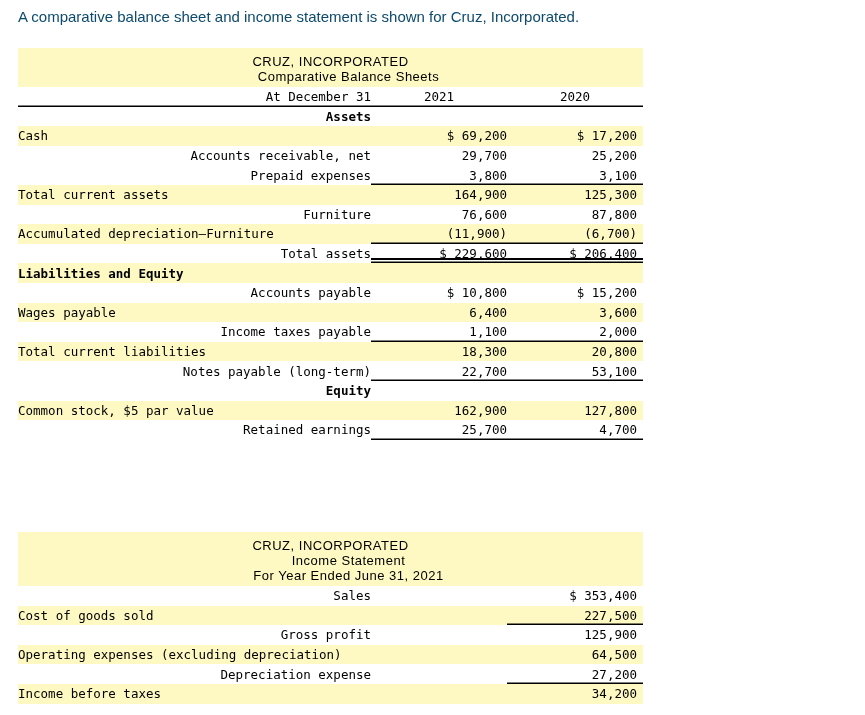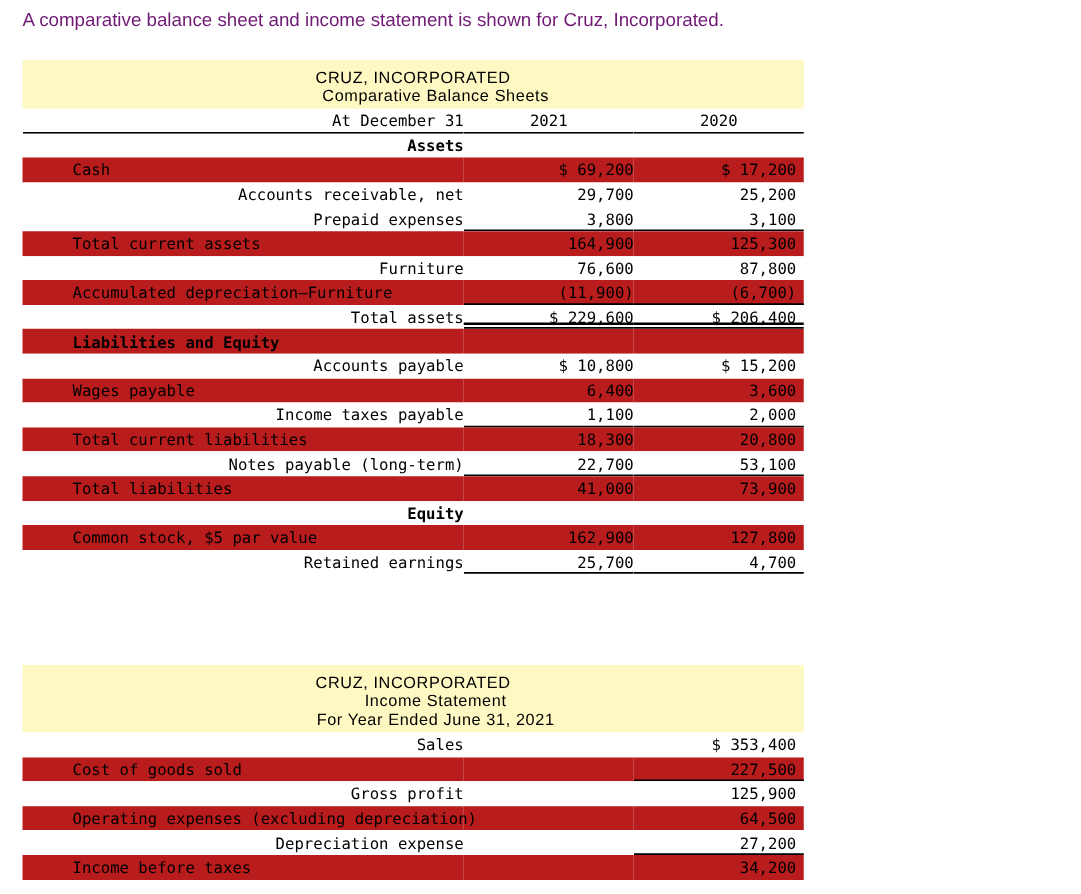--- a/index.html
+++ b/index.html
@@ -18,21 +18,21 @@
     position: relative;
     width: 865px;
     height: 715px;
   }
   .intro {
     position: absolute;
     left: 18px;
     top: 8px;
     font-size: 15px;
     font-family: "Liberation Sans", sans-serif;
-    color: #701a75;
+    color: #0c4a6e;
     white-space: nowrap;
   }
 
   
   .bs-wrap {
     position: absolute;
     left: 18px;
     top: 48px;
     width: 625px;
   }
@@ -68,21 +68,21 @@
   .title-block .line1 {
     font-size: 13px;
     letter-spacing: 0.5px;
   }
   .title-block .line2 {
     font-size: 13px;
     letter-spacing: 0.5px;
     margin-left: 36px;
   }
 
-  tr.shade td { background: #b91c1c; padding-left: 40px; }
+  tr.shade td { background: #fef9c3; }
   tr.plain td { background: #ffffff; text-align: right; }
 
   td.label { padding-left: 12px; }
   td.num {
     text-align: right;
     padding-right: 15px;
   }
   td.num.bs2 { padding-right: 6px; }
 
   .bold { font-weight: bold; }
@@ -194,25 +194,20 @@
           <tr class="shade">
             <td class="label">Total current liabilities</td>
             <td class="num"><span class="numwrap">18,300</span></td>
             <td class="num bs2"><span class="numwrap">20,800</span></td>
           </tr>
           <tr class="plain">
             <td class="label">Notes payable (long-term)</td>
             <td class="num uline"><span class="numwrap">22,700</span></td>
             <td class="num bs2 uline"><span class="numwrap">53,100</span></td>
           </tr>
-          <tr class="shade">
-            <td class="label">Total liabilities</td>
-            <td class="num"><span class="numwrap">41,000</span></td>
-            <td class="num bs2"><span class="numwrap">73,900</span></td>
-          </tr>
           <tr class="plain">
             <td class="label bold">Equity</td>
             <td class="num"><span class="numwrap"></span></td>
             <td class="num bs2"><span class="numwrap"></span></td>
           </tr>
           <tr class="shade">
             <td class="label">Common stock, $5 par value</td>
             <td class="num"><span class="numwrap">162,900</span></td>
             <td class="num bs2"><span class="numwrap">127,800</span></td>
           </tr>

